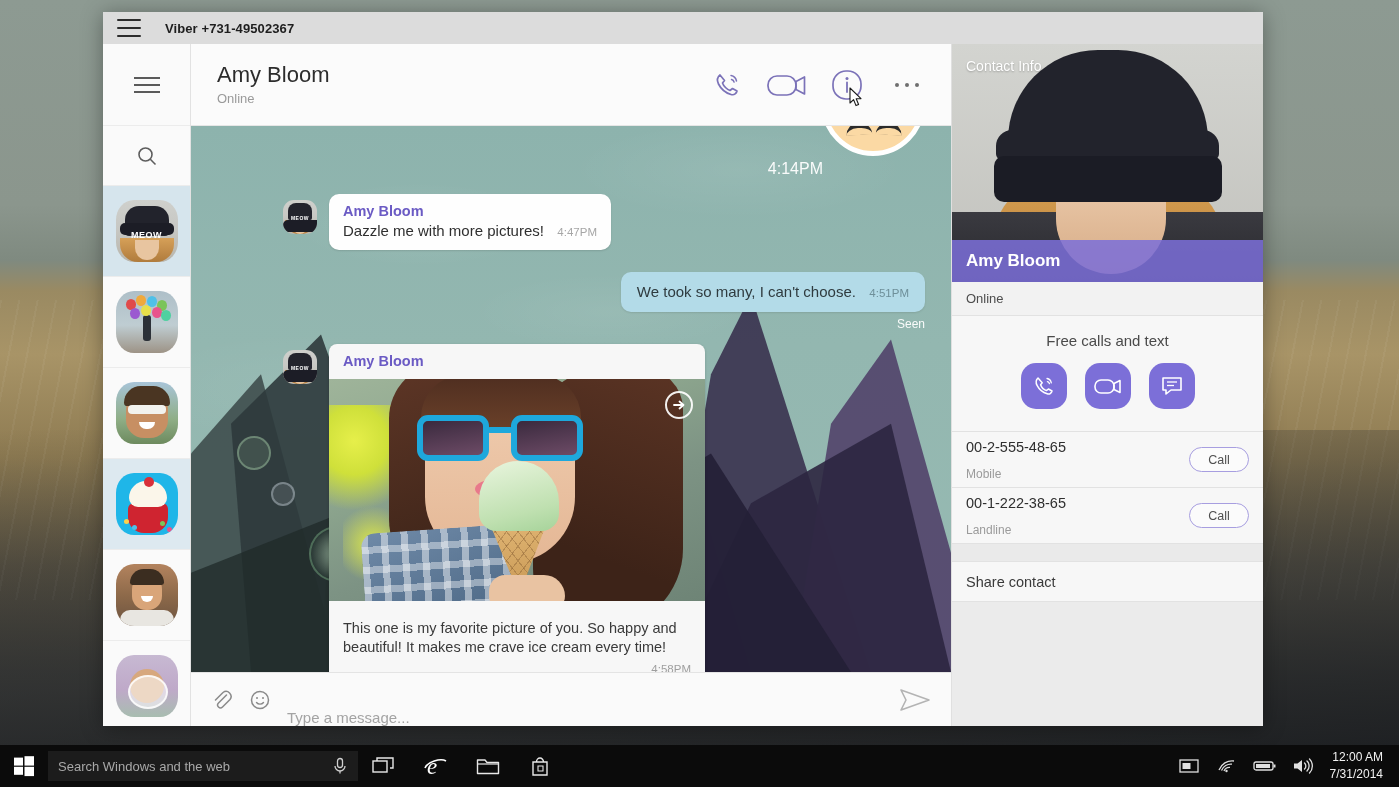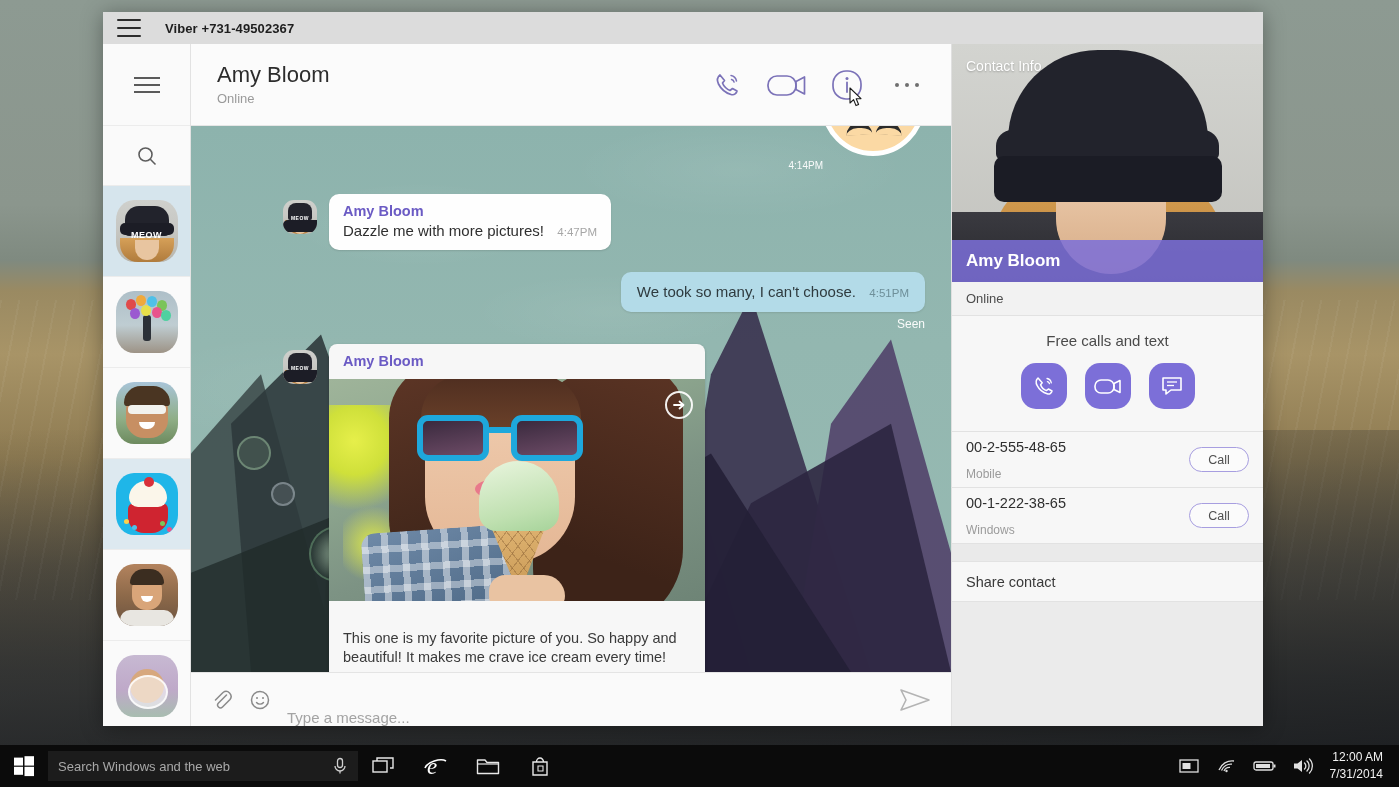--- a/index.html
+++ b/index.html
@@ -116,27 +116,27 @@
   .bubble-av { width:34px; height:34px; border-radius:11px; overflow:hidden; position:relative; flex:none; margin-right:12px; margin-top:6px; }
 
   .b-in { background:#fefefe; border-radius:10px; padding:9px 14px 10px; box-shadow:0 1px 2px rgba(0,0,0,0.12); max-width:330px; }
   .b-name { color:#6b5bc4; font-size:14.5px; font-weight:bold; margin-bottom:3px; }
   .b-text { font-size:15px; color:#2f2f2f; display:inline; }
   .b-time { font-size:11.5px; color:#a6a6a6; margin-left:9px; }
   .b-out { background:#b3dbe8; border-radius:10px; padding:11px 16px; box-shadow:0 1px 2px rgba(0,0,0,0.10); }
   .b-out .b-text { color:#2f3b3f; }
   .b-out .b-time { color:#6e8f99; }
   .seen { font-size:12px; color:#ffffff; text-align:right; margin-top:5px; opacity:0.95; }
-  .sticker-time { font-size:10px; color:#ffffff; opacity:0.95; }
+  .sticker-time { font-size:16px; color:#ffffff; opacity:0.95; }
 
   
   .photo-card { background:#f7f7f7; border-radius:8px; box-shadow:0 1px 3px rgba(0,0,0,0.18); width:376px; overflow:hidden; }
   .pc-head { padding:9px 14px 7px; }
   .pc-img { width:100%; height:222px; position:relative; overflow:hidden; background:#7f8d6e; }
-  .pc-cap { padding:28px 14px 6px; font-size:14.5px; color:#3a3a3a; line-height:1.32; }
+  .pc-cap { padding:18px 14px 6px; font-size:14.5px; color:#3a3a3a; line-height:1.32; }
   .pc-time { text-align:right; font-size:11.5px; color:#9e9e9e; padding:0 14px 9px; }
   .fwd { position:absolute; right:12px; top:12px; width:28px; height:28px; border:2px solid rgba(255,255,255,0.92); border-radius:50%; display:flex; align-items:center; justify-content:center; cursor:pointer; }
 
   
   .ig-bg { position:absolute; inset:0; background:linear-gradient(160deg,#9fb49a 0%,#8fa88f 30%,#7d9384 60%,#6e8476 100%); }
   .ig-flower { position:absolute; left:-6px; top:26px; width:78px; height:120px; background:radial-gradient(circle at 40% 30%, #e6ef4a 0%, #cfe03a 35%, rgba(190,210,60,0) 72%); }
   .ig-flower2 { position:absolute; left:14px; top:120px; width:60px; height:90px; background:radial-gradient(circle at 50% 50%, #dde84a 0%, rgba(200,220,70,0) 70%); }
   .ig-hairR { position:absolute; right:22px; top:-10px; width:150px; height:260px; background:linear-gradient(200deg,#5b3424,#3d2318 70%); border-radius:70px 40px 80px 60px; }
   .ig-hairL { position:absolute; left:60px; top:-16px; width:120px; height:230px; background:linear-gradient(160deg,#5e3626,#40261a 75%); border-radius:60px 70px 50px 80px; }
   .ig-face { position:absolute; left:96px; top:8px; width:150px; height:176px; background:linear-gradient(180deg,#f0cdb0,#e4b795); border-radius:74px 74px 66px 66px; }
@@ -519,21 +519,21 @@
         <div>
           <div class="pr-num">00-2-555-48-65</div>
           <div class="pr-type">Mobile</div>
         </div>
         <div class="call-btn">Call</div>
       </div>
 
       <div class="phone-row">
         <div>
           <div class="pr-num">00-1-222-38-65</div>
-          <div class="pr-type">Windows</div>
+          <div class="pr-type">Landline</div>
         </div>
         <div class="call-btn">Call</div>
       </div>
 
       <div class="gap"></div>
       <div class="share-row">Share contact</div>
       <div class="info-fill"></div>
     </div>
 
   </div>

